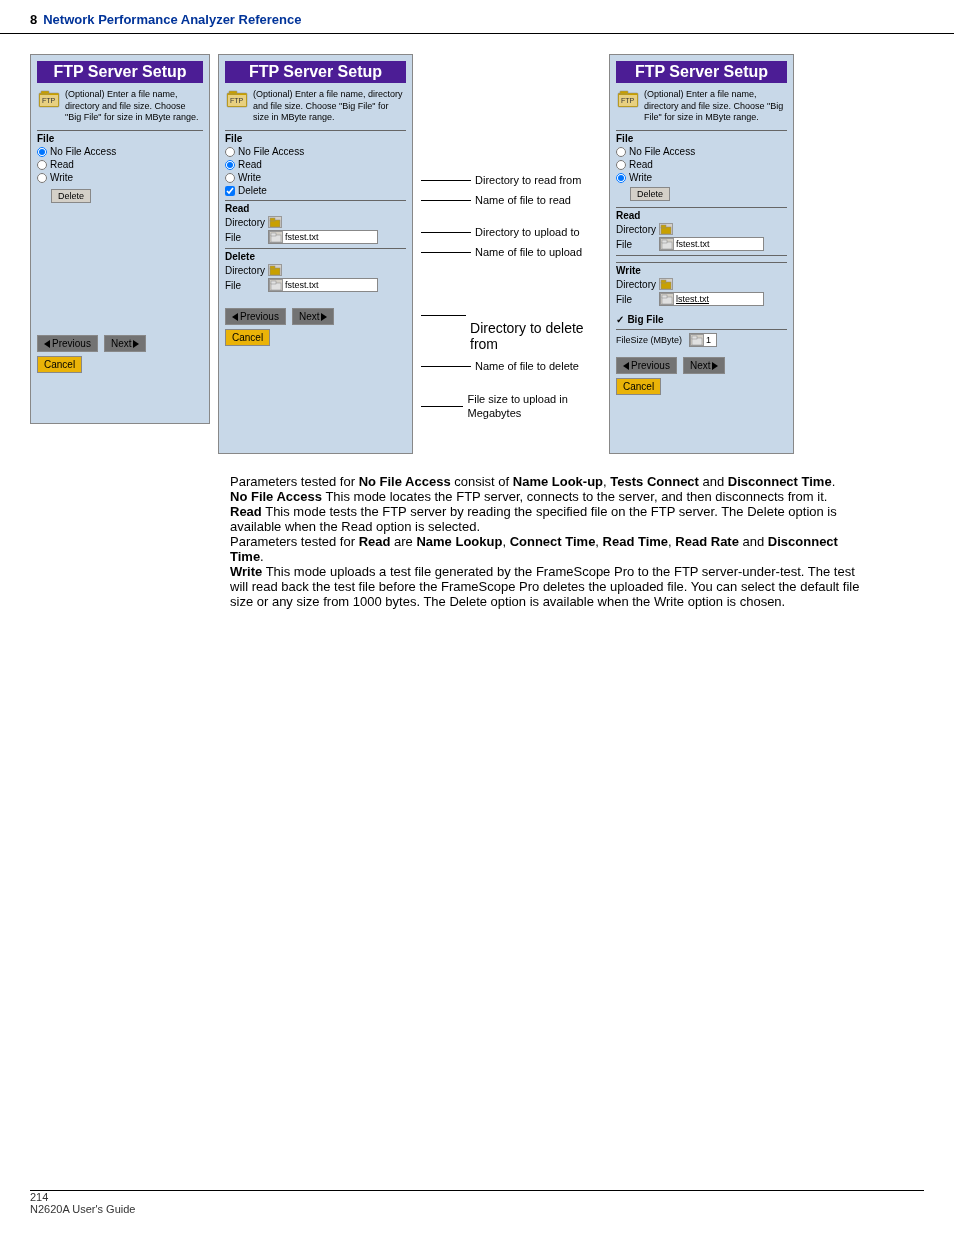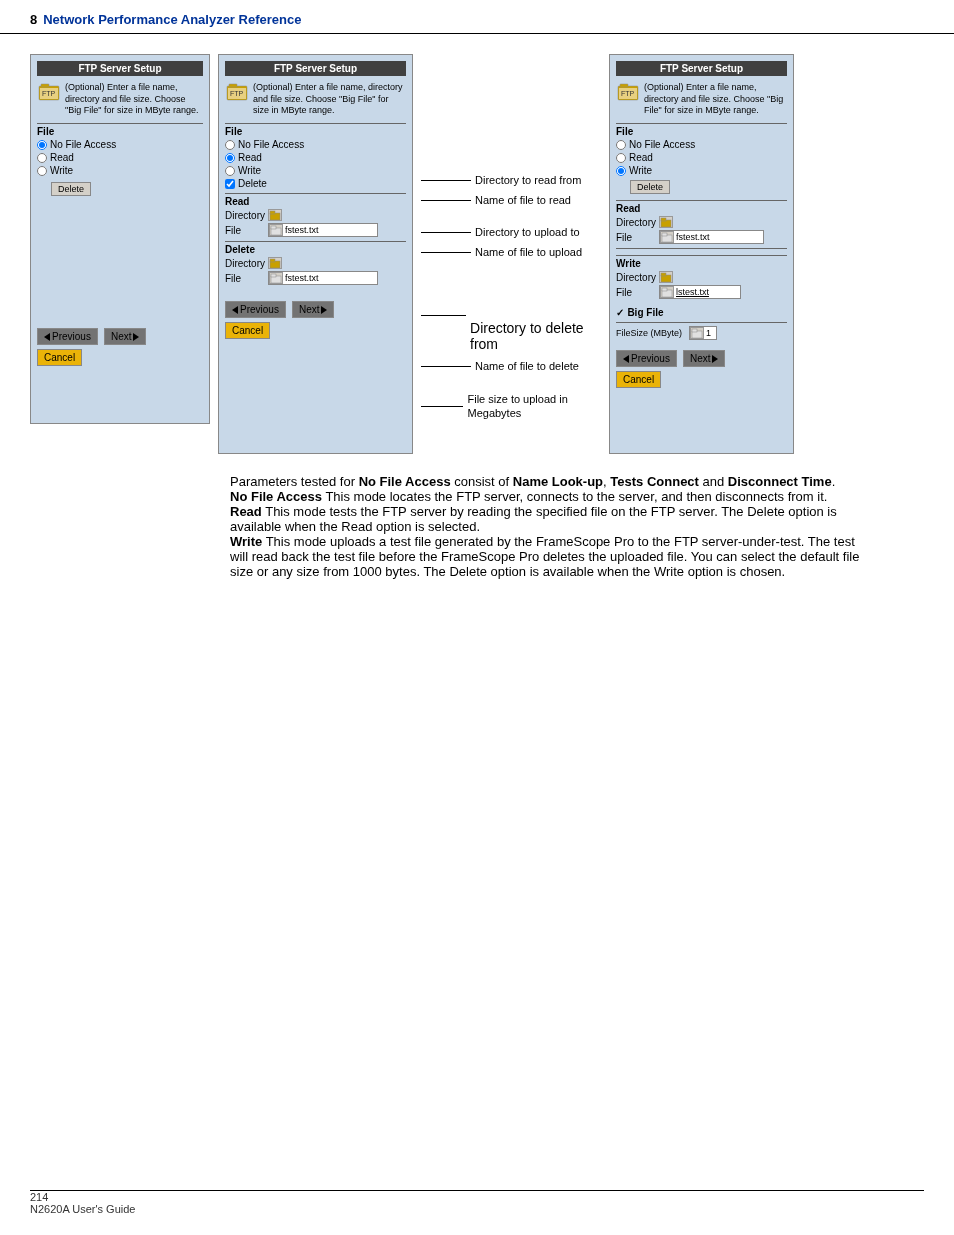--- a/index.html
+++ b/index.html
@@ -49,24 +49,24 @@
       background: #c8d8e8;
       border: 1px solid #888;
       width: 185px;
       min-height: 300px;
       padding: 6px;
       font-size: 10px;
       flex-shrink: 0;
     }
 
     .ftp-panel-title {
-      background: #404040;
+      background: #4c1d95;
       color: #fff;
       text-align: center;
-      font-size: 10px;
+      font-size: 16px;
       font-weight: bold;
       padding: 2px 4px;
       margin-bottom: 6px;
     }
 
     .ftp-panel-icon-row {
       display: flex;
       align-items: flex-start;
       gap: 4px;
       margin-bottom: 6px;
@@ -511,21 +511,21 @@
           <span class="ftp-field-label">Directory</span>
           <div class="browse-icon">
             <svg width="12" height="10" viewBox="0 0 12 10">
                 <rect x="1" y="3" width="10" height="7" fill="#c8a000" stroke="#888" stroke-width="0.5"></rect>
                 <rect x="1" y="1" width="5" height="3" fill="#c8a000" stroke="#888" stroke-width="0.5"></rect>
               </svg>
           </div>
         </div>
         <div class="ftp-field-row">
           <span class="ftp-field-label">File</span>
-          <div class="input-with-browse" style="width:82px;text-decoration:underline;">
+          <div class="input-with-browse" style="width:105px;text-decoration:underline;">
             <div class="browse-icon">
               <svg width="12" height="10" viewBox="0 0 12 10">
                   <rect x="1" y="3" width="10" height="7" fill="#e0e0e0" stroke="#888" stroke-width="0.5"></rect>
                   <rect x="1" y="1" width="5" height="3" fill="#e0e0e0" stroke="#888" stroke-width="0.5"></rect>
                 </svg>
             </div>
             <span class="input-text-area">lstest.txt</span>
           </div>
         </div>
       </div>
@@ -573,20 +573,23 @@
     <div class="section-para">
       <b>No File Access</b>
       <span>    This mode locates the FTP server, connects to the server, and then disconnects from it.</span>
     </div>
 
     <div class="section-para">
       <b>Read</b>
       <span>    This mode tests the FTP server by reading the specified file on the FTP server. The Delete option is available when the Read option is selected.</span>
     </div>
 
+    <div class="section-para">
+      <span>Parameters tested for </span><b>Read</b><span> are </span><b>Name Lookup</b><span>, </span><b>Connect Time</b><span>, </span><b>Read Time</b><span>, </span><b>Read Rate</b><span> and </span><b>Disconnect Time</b><span>.</span>
+    </div>
 
     <div class="section-para">
       <b>Write</b>
       <span>    This mode uploads a test file generated by the FrameScope Pro to the FTP server-under-test. The test will read back the test file before the FrameScope Pro deletes the uploaded file. You can select the default file size or any size from 1000 bytes. The Delete option is available when the Write option is chosen.</span>
     </div>
 
   </div>
 
 </div>
 

